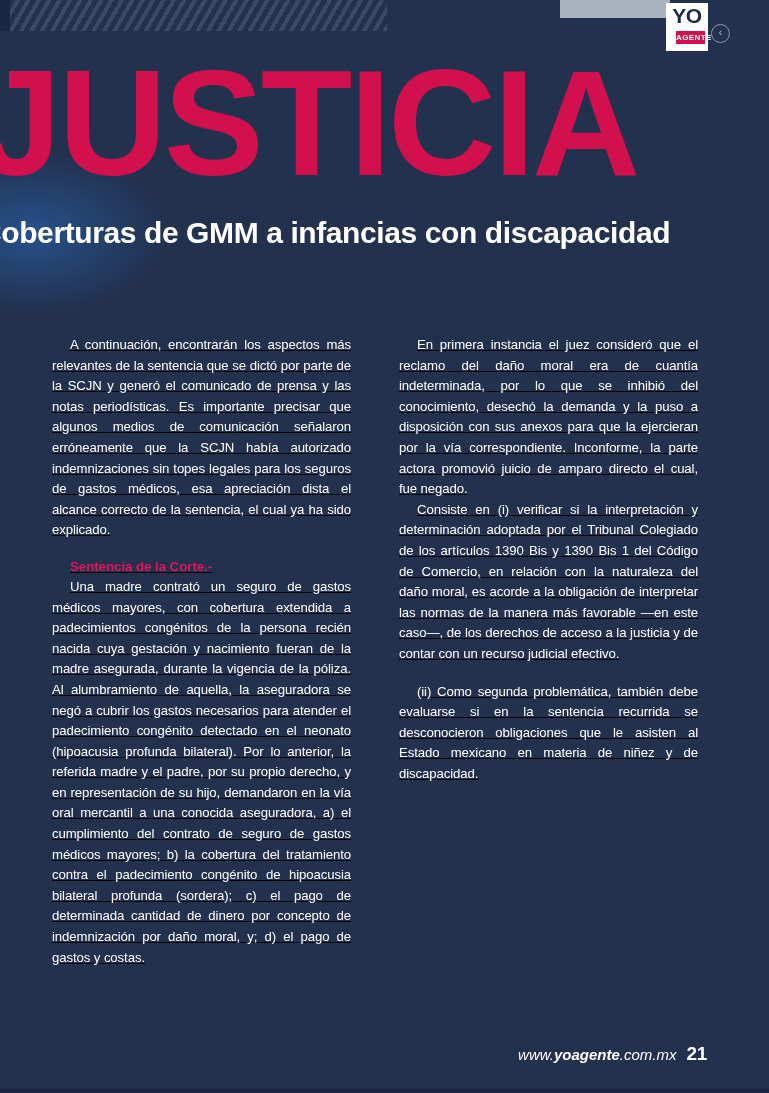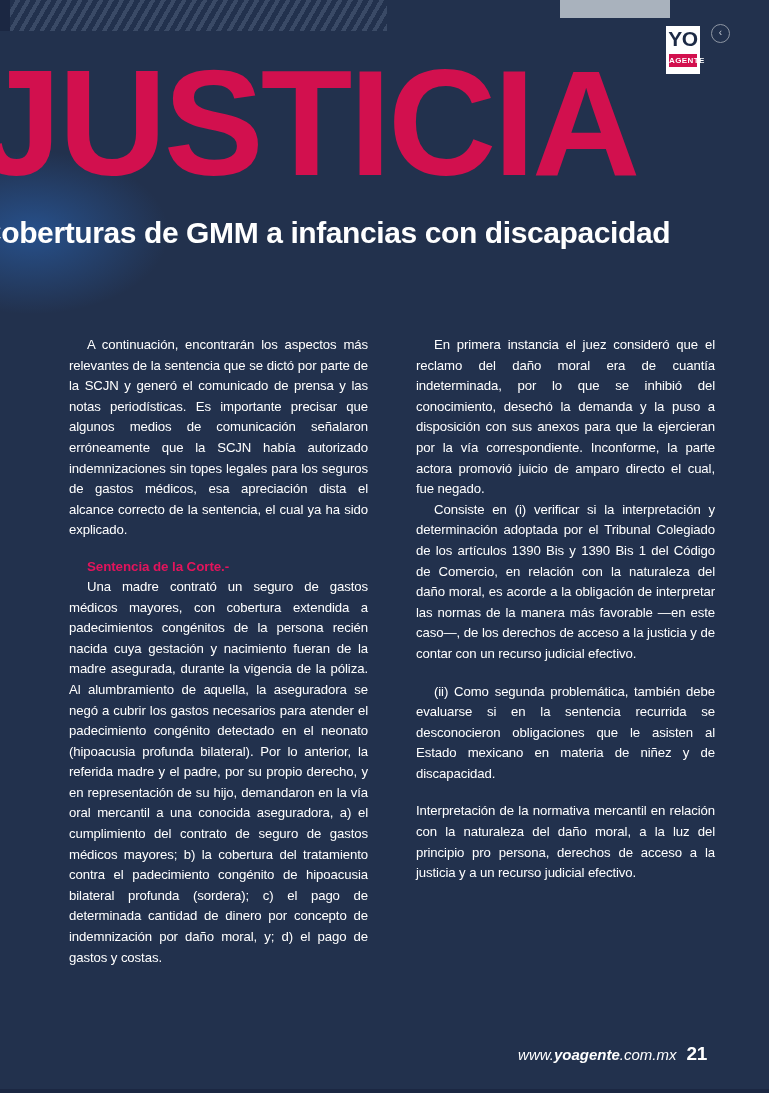--- a/index.html
+++ b/index.html
@@ -47,41 +47,41 @@
     top: 0;
     width: 110px;
     height: 18px;
     background: #a9b2bd;
   }
 
   
   .logo {
     position: absolute;
     left: 666px;
-    top: 26px;
-    width: 34px;
+    top: 3px;
+    width: 42px;
     height: 48px;
     background: #ffffff;
     text-align: center;
   }
   .logo-yo {
     color: #1c2a45;
     font-weight: bold;
     font-size: 21px;
     line-height: 26px;
     letter-spacing: -0.5px;
   }
   .logo-agente {
     background: #d2104e;
     color: #ffffff;
     font-weight: bold;
     font-size: 8px;
     line-height: 13px;
     letter-spacing: 0.4px;
-    margin: 2px 3px 0 3px;
+    margin: 2px 3px 0 10px;
   }
   .page-arrow {
     position: absolute;
     left: 711px;
     top: 24px;
     width: 17px;
     height: 17px;
     border: 1px solid #8e96a3;
     border-radius: 50%;
     color: #c8cdd6;
@@ -131,25 +131,26 @@
     top: 150px;
     width: 230px;
     height: 165px;
     background: radial-gradient(ellipse at 40% 50%, rgba(40,86,150,0.85) 0%, rgba(34,49,77,0) 70%);
     pointer-events: none;
   }
 
   
   .columns {
     position: absolute;
-    left: 69px;
+    left: 52px;
     top: 335px;
     width: 646px;
     display: flex;
     gap: 48px;
+    text-decoration: underline;
   }
   .col {
     width: 307px;
   }
   p.body {
     margin: 0 0 0 0;
     color: #ffffff;
     font-size: 13.2px;
     line-height: 20.6px;
     text-align: justify;
@@ -230,21 +231,20 @@
       <h3 class="subhead">Sentencia de la Corte.-</h3>
       <p class="body">Una madre contrató un seguro de gastos médicos mayores, con cobertura extendida a padecimientos congénitos de la persona recién nacida cuya gestación y nacimiento fueran de la madre asegurada, durante la vigencia de la póliza. Al alumbramiento de aquella, la aseguradora se negó a cubrir los gastos necesarios para atender el padecimiento congénito detectado en el neonato (hipoacusia profunda bilateral). Por lo anterior, la referida madre y el padre, por su propio derecho, y en representación de su hijo, demandaron en la vía oral mercantil a una conocida aseguradora, a) el cumplimiento del contrato de seguro de gastos médicos mayores; b) la cobertura del tratamiento contra el padecimiento congénito de hipoacusia bilateral profunda (sordera); c) el pago de determinada cantidad de dinero por concepto de indemnización por daño moral, y; d) el pago de gastos y costas.</p>
     </div>
 
     <div class="col">
       <p class="body">En primera instancia el juez consideró que el reclamo del daño moral era de cuantía indeterminada, por lo que se inhibió del conocimiento, desechó la demanda y la puso a disposición con sus anexos para que la ejercieran por la vía correspondiente. Inconforme, la parte actora promovió juicio de amparo directo el cual, fue negado.</p>
       <p class="body">Consiste en (i) verificar si la interpretación y determinación adoptada por el Tribunal Colegiado de los artículos 1390 Bis y 1390 Bis 1 del Código de Comercio, en relación con la naturaleza del daño moral, es acorde a la obligación de interpretar las normas de la manera más favorable —en este caso—, de los derechos de acceso a la justicia y de contar con un recurso judicial efectivo.</p>
       <div class="gap-md"></div>
       <p class="body">(ii) Como segunda problemática, también debe evaluarse si en la sentencia recurrida se desconocieron obligaciones que le asisten al Estado mexicano en materia de niñez y de discapacidad.</p>
       <div class="gap-md"></div>
-      <p class="body noindent">Interpretación de la normativa mercantil en relación con la naturaleza del daño moral, a la luz del principio pro persona, derechos de acceso a la justicia y a un recurso judicial efectivo.</p>
     </div>
 
   </div>
 
   <div class="footer">
     <span>www.</span><span class="url-bold">yoagente</span><span>.com.mx</span><span class="pagenum">21</span>
   </div>
 
   <div class="bottom-rule"></div>
 

